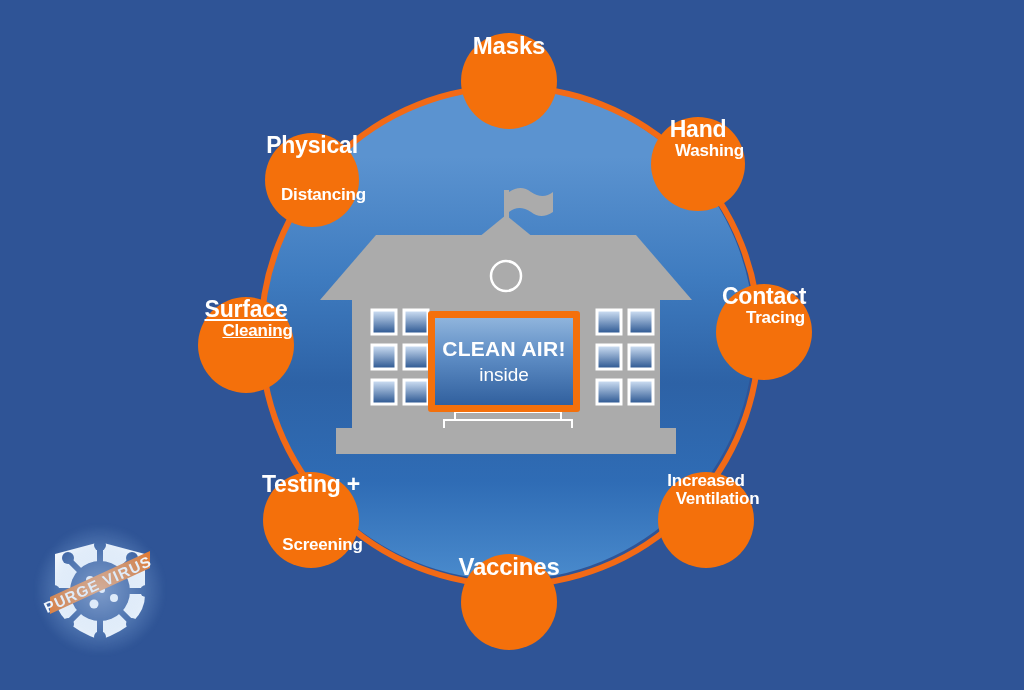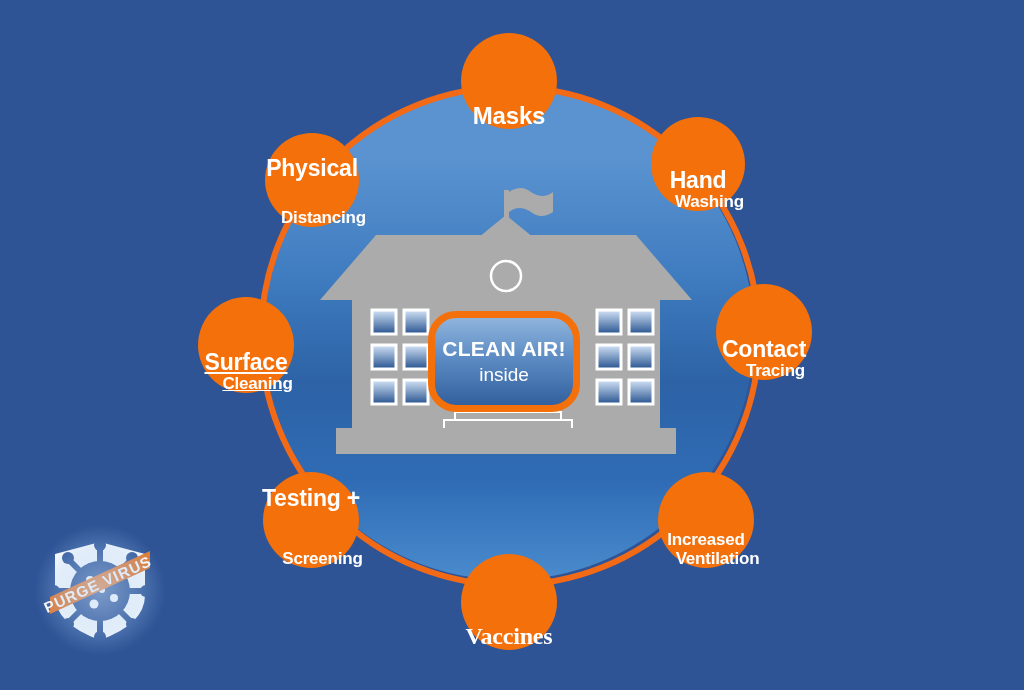--- a/index.html
+++ b/index.html
@@ -52,21 +52,21 @@
 
   
   .node {
     position: absolute;
     border-radius: 50%;
     background: #F4700B;
     color: #ffffff;
     display: flex;
     flex-direction: column;
     align-items: center;
-    justify-content: flex-end;
+    justify-content: flex-start;
     text-align: center;
     line-height: 1.08;
     box-sizing: border-box;
   }
   .node .l1 {
     font-size: 24px;
     font-weight: bold;
     letter-spacing: -0.2px;
     white-space: nowrap;
   }
@@ -80,31 +80,31 @@
   .node.two-line .l1 { font-size: 23px; }
   .node.eq .l1, .node.eq .l2 { font-size: 17px; }
 
   .node.masks      { left: 461px; top:  33px; width: 96px; height: 96px; }
   .node.phys       { left: 265px; top: 133px; width: 94px; height: 94px; gap: 28px; }
   .node.hand       { left: 651px; top: 117px; width: 94px; height: 94px; }
   .node.surface    { left: 198px; top: 297px; width: 96px; height: 96px; text-decoration: underline; }
   .node.contact    { left: 716px; top: 284px; width: 96px; height: 96px; }
   .node.testing    { left: 263px; top: 472px; width: 96px; height: 96px; gap: 39px; }
   .node.ventil     { left: 658px; top: 472px; width: 96px; height: 96px; }
-  .node.vaccines   { left: 461px; top: 554px; width: 96px; height: 96px; font-family: Liberation Serif, serif; }
+  .node.vaccines   { left: 461px; top: 554px; width: 96px; height: 96px; }
 
   
   .sign {
     position: absolute;
     left: 428px;
     top: 311px;
     width: 152px;
     height: 101px;
     border: 7px solid #F4700B;
-    border-radius: 28px;
+    border-radius: 3px;
     box-sizing: border-box;
     background: linear-gradient(180deg, #8fb4dc 0%, #5d8cc4 45%, #31609e 100%);
     display: flex;
     flex-direction: column;
     align-items: center;
     justify-content: center;
     color: #ffffff;
   }
   .sign .line1 { font-size: 21px; font-weight: bold; letter-spacing: 0.3px; }
   .sign .line2 { font-size: 19px; font-weight: normal; margin-top: 3px; }

